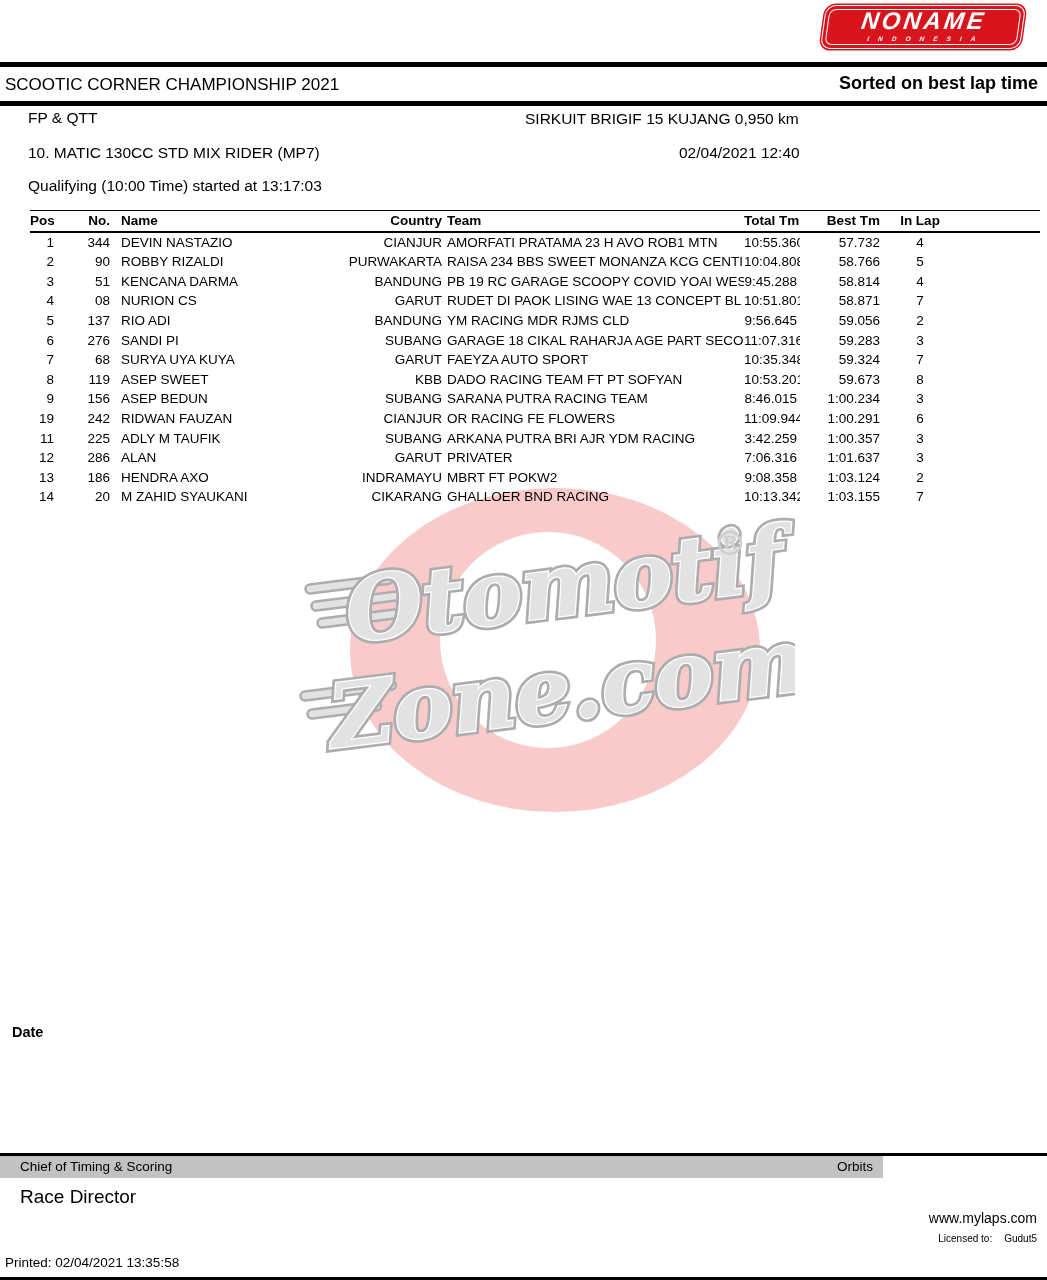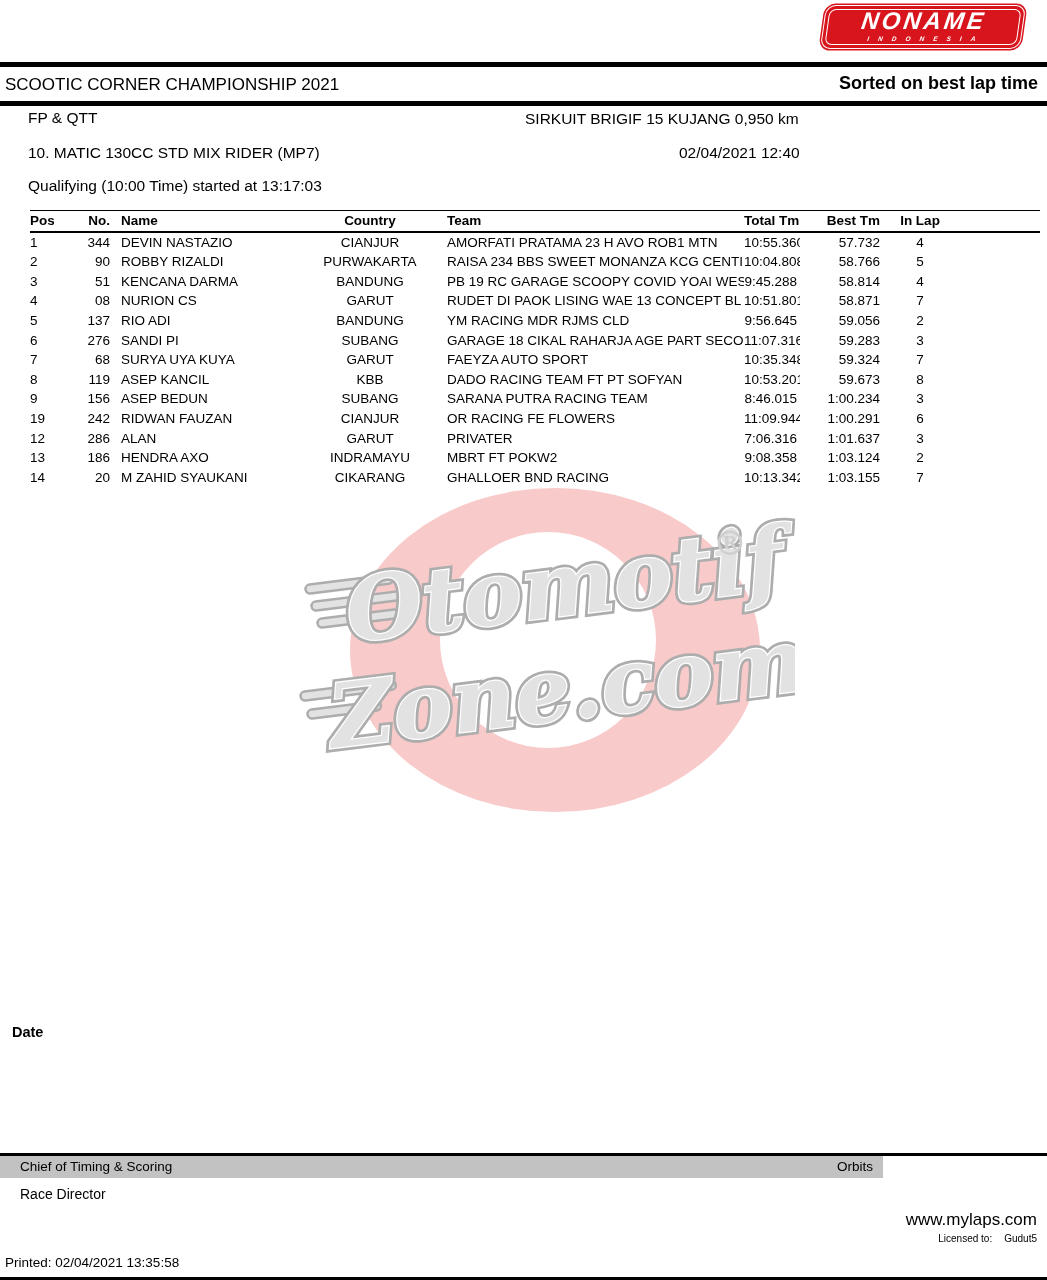--- a/index.html
+++ b/index.html
@@ -41,45 +41,45 @@
     border-collapse:collapse; table-layout:fixed; font-size:13.5px;
   }
   table.results th, table.results td {
     padding:0; height:19.6px; line-height:19.6px; overflow:hidden;
     white-space:nowrap; font-weight:normal;
   }
   table.results thead th {
     font-weight:bold;
     border-top:1.5px solid #000; border-bottom:2.5px solid #000;
   }
-  .c-pos   { text-align:left; }
+  .c-pos   { text-align:right; }
   .c-no    { text-align:right; }
   .c-name  { text-align:left; padding-left:11px !important; }
-  .c-country{ text-align:center; padding-left:2px !important; }
+  .c-country{ text-align:right; padding-left:2px !important; }
   .c-team  { text-align:left; padding-left:5px !important; }
   .c-total { text-align:right; padding-right:3px !important; }
   .c-best  { text-align:right; padding-right:4px !important; }
   .c-lap   { text-align:center; }
 
   
   .watermark { position:absolute; left:295px; top:480px; z-index:0; }
   .content-layer { position:relative; z-index:1; }
   .wm-text { font-family:"DejaVu Serif", serif; font-style:italic; font-weight:bold; }
 
   
   .date-label { position:absolute; left:12px; top:1024px; font-size:14.5px; font-weight:bold; }
   .sig-line { position:absolute; left:0; top:1153px; width:1047px; height:2.5px; background:#000; }
   .sig-bar  {
     position:absolute; left:0; top:1156px; width:883px; height:22px;
     background:#c2c2c2; font-size:13.5px; line-height:22px;
   }
   .sig-bar .left  { position:absolute; left:20px; }
   .sig-bar .right { position:absolute; right:10px; }
-  .race-director { position:absolute; left:20px; top:1186px; font-size:14px; }
-  .website  { position:absolute; right:10px; top:1210px; font-size:17px; }
+  .race-director { position:absolute; left:20px; top:1186px; font-size:19px; }
+  .website  { position:absolute; right:10px; top:1210px; font-size:14px; }
   .licensed { position:absolute; right:10px; top:1233px; font-size:10px; }
   .licensed .gap { display:inline-block; width:12px; }
   .printed  { position:absolute; left:5px; top:1255px; font-size:13.5px; }
   .bottom-bar { position:absolute; left:0; top:1277px; width:1047px; height:3px; background:#000; }
 </style>
 </head>
 <body>
 
 <div class="page">
 
@@ -219,21 +219,21 @@
             <td class="c-country">GARUT</td>
             <td class="c-team">FAEYZA AUTO SPORT</td>
             <td class="c-total">10:35.348</td>
             <td class="c-best">59.324</td>
             <td class="c-lap">7</td>
             <td class="c-fill"></td>
           </tr>
           <tr>
             <td class="c-pos">8</td>
             <td class="c-no">119</td>
-            <td class="c-name">ASEP KANCIL</td>
+            <td class="c-name">ASEP SWEET</td>
             <td class="c-country">KBB</td>
             <td class="c-team">DADO RACING TEAM FT PT SOFYAN</td>
             <td class="c-total">10:53.201</td>
             <td class="c-best">59.673</td>
             <td class="c-lap">8</td>
             <td class="c-fill"></td>
           </tr>
           <tr>
             <td class="c-pos">9</td>
             <td class="c-no">156</td>
@@ -247,20 +247,31 @@
           </tr>
           <tr>
             <td class="c-pos">19</td>
             <td class="c-no">242</td>
             <td class="c-name">RIDWAN FAUZAN</td>
             <td class="c-country">CIANJUR</td>
             <td class="c-team">OR RACING FE FLOWERS</td>
             <td class="c-total">11:09.944</td>
             <td class="c-best">1:00.291</td>
             <td class="c-lap">6</td>
+            <td class="c-fill"></td>
+          </tr>
+          <tr>
+            <td class="c-pos">11</td>
+            <td class="c-no">225</td>
+            <td class="c-name">ADLY M TAUFIK</td>
+            <td class="c-country">SUBANG</td>
+            <td class="c-team">ARKANA PUTRA BRI AJR YDM RACING</td>
+            <td class="c-total">3:42.259</td>
+            <td class="c-best">1:00.357</td>
+            <td class="c-lap">3</td>
             <td class="c-fill"></td>
           </tr>
           <tr>
             <td class="c-pos">12</td>
             <td class="c-no">286</td>
             <td class="c-name">ALAN</td>
             <td class="c-country">GARUT</td>
             <td class="c-team">PRIVATER</td>
             <td class="c-total">7:06.316</td>
             <td class="c-best">1:01.637</td>

